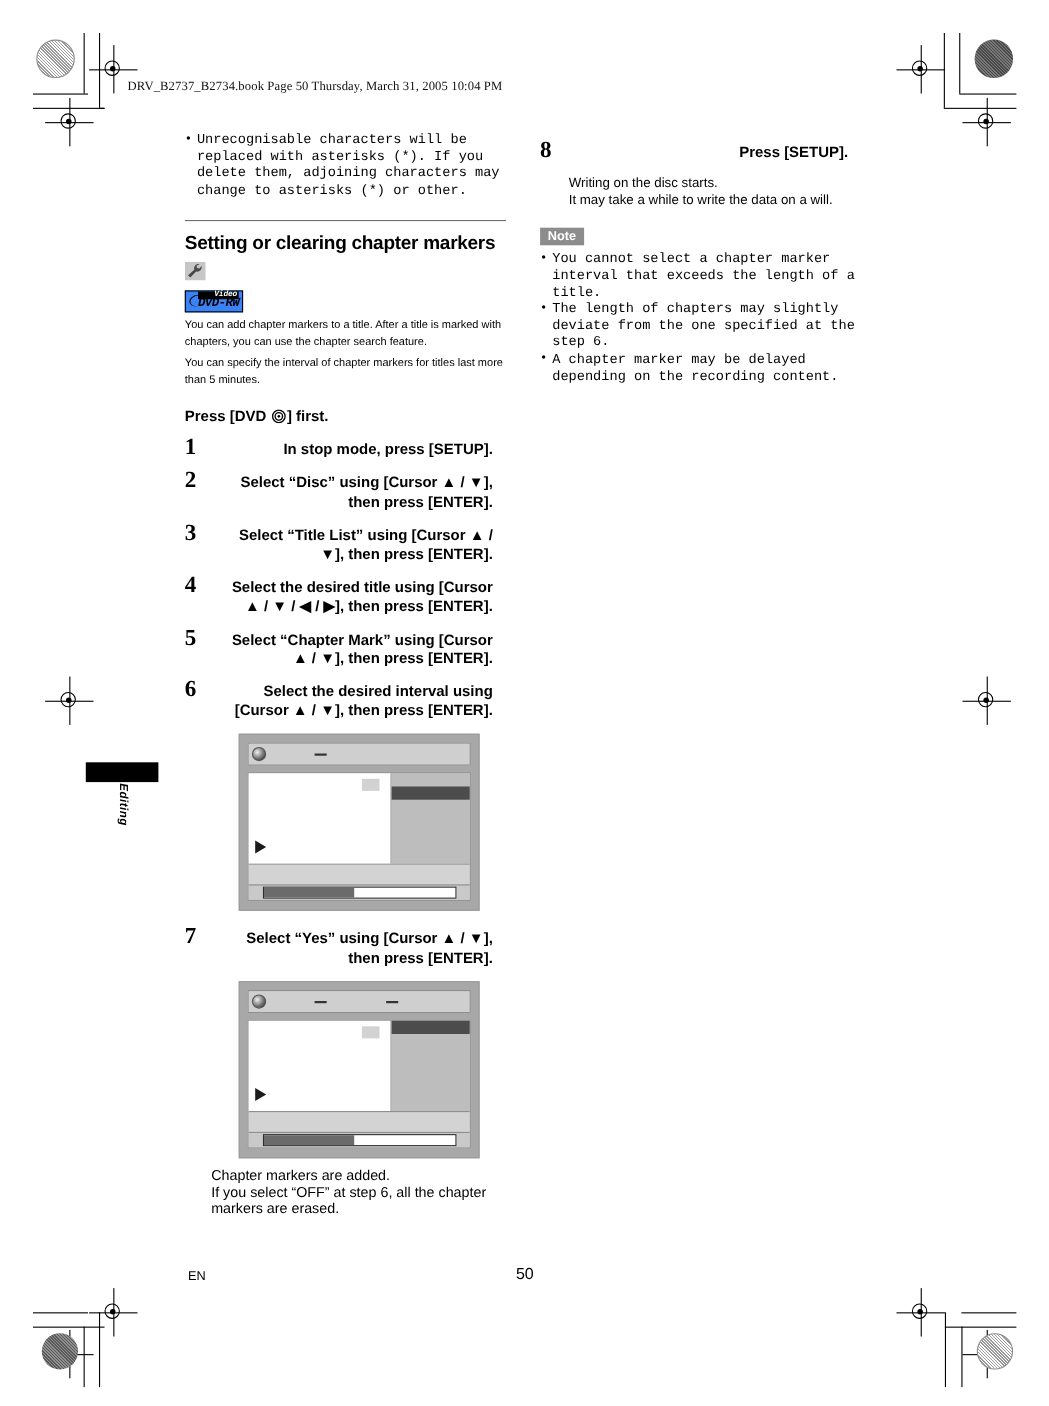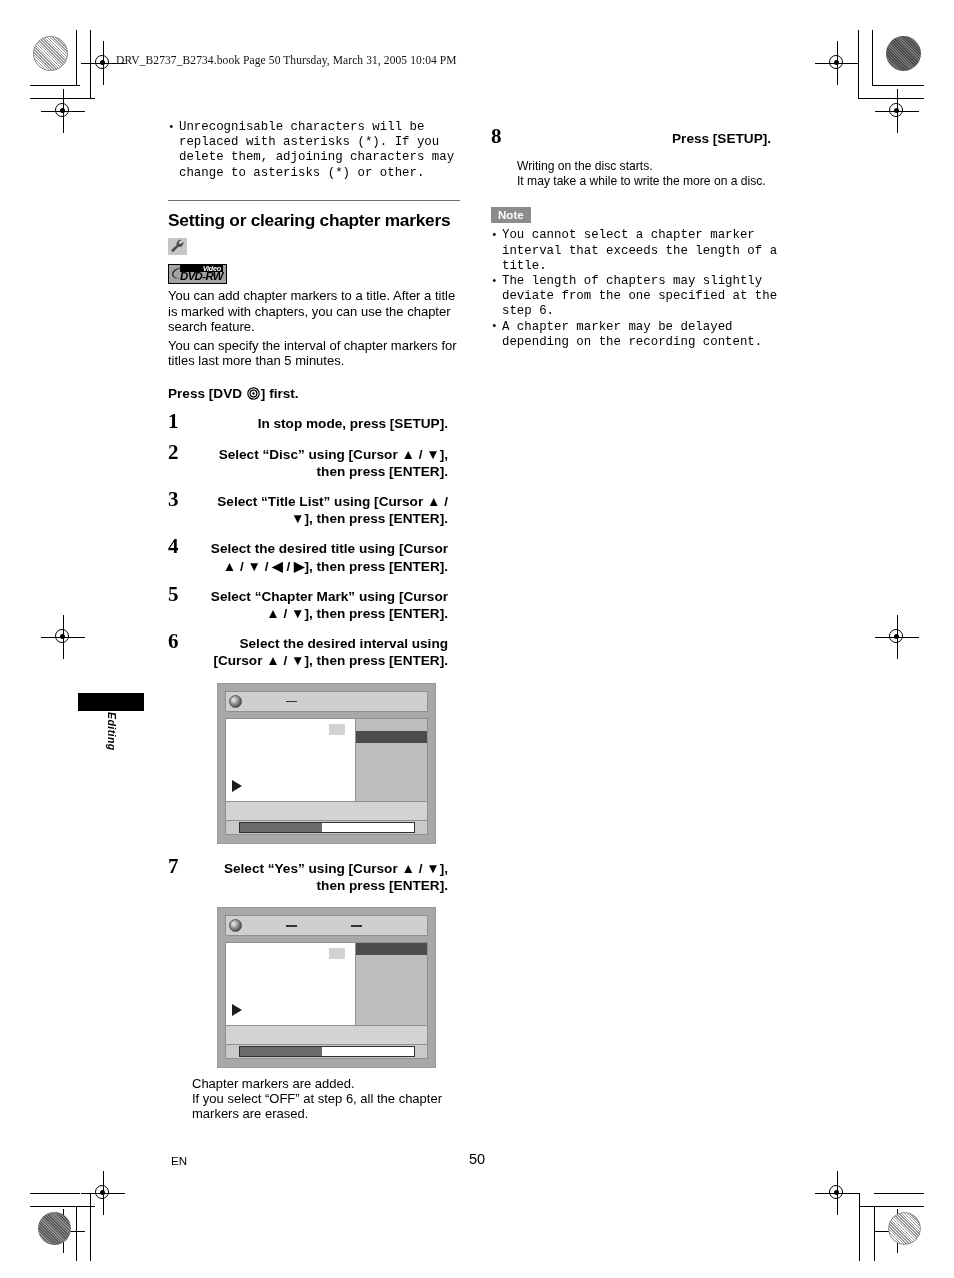--- a/index.html
+++ b/index.html
@@ -66,21 +66,21 @@
   }
   .halftone-dot.dark {
     background: repeating-linear-gradient(
       45deg, #4a4a4a 0 1px, #777777 1px 2px);
   }
 
   
   .file-header {
     position: absolute;
     left: 116px;
-    top: 54px;
+    top: 73px;
     font-family: "Liberation Serif", serif;
     font-size: 11.5px;
     letter-spacing: 0.1px;
     white-space: nowrap;
     color: #111;
   }
 
   
   .col-left {
     position: absolute;
@@ -137,22 +137,23 @@
     height: 17px;
     display: block;
   }
 
   .disc-badge {
     display: inline-block;
     border: 1.5px solid #000;
     padding: 0px 3px 1px 2px;
     margin-top: 9px;
     line-height: 1;
-    background: #a3a3a3;
-    position: relative;
+    background: #3b82f6;
+    position: relative;
+    font-family: Liberation Mono, monospace;
   }
   .disc-badge .db-video {
     display: block;
     text-align: right;
     font-size: 7.2px;
     font-weight: bold;
     font-style: italic;
     background: #000;
     color: #fff;
     padding: 0 2px 0 14px;
@@ -170,21 +171,21 @@
   }
   .disc-badge .db-swoosh {
     position: absolute;
     left: 2px;
     top: 2px;
     width: 13px;
     height: 13px;
   }
 
   p.body-text {
-    font-size: 13px;
+    font-size: 10px;
     line-height: 15.2px;
     margin: 4px 0 0 0;
   }
 
   .press-first {
     font-size: 13.6px;
     font-weight: bold;
     margin: 17px 0 0 0;
     line-height: 17px;
   }
@@ -616,21 +617,21 @@
   <p class="caption" style="white-space:pre-line;">Chapter markers are added.
 If you select “OFF” at step 6, all the chapter markers are erased.</p>
 </div>
 
 <div class="col-right">
 
   <div class="step" style="margin-top:0;">
     <span class="step-num">8</span>
     <p class="step-head">Press [SETUP].</p>
     <p class="step-sub" style="font-size:12.1px;line-height:14.6px;margin-top:4px;">Writing on the disc starts.</p>
-    <p class="step-sub" style="font-size:12.1px;line-height:14.6px;margin-top:0;">It may take a while to write the more on a disc.</p>
+    <p class="step-sub" style="font-size:12.1px;line-height:14.6px;margin-top:0;">It may take a while to write the data on a will.</p>
   </div>
 
   <div class="note-badge">Note</div>
 
   <ul class="bullet-list">
     <li>You cannot select a chapter marker interval that exceeds the length of a title.</li>
     <li>The length of chapters may slightly deviate from the one specified at the step 6.</li>
     <li>A chapter marker may be delayed depending on the recording content.</li>
   </ul>
 </div>

